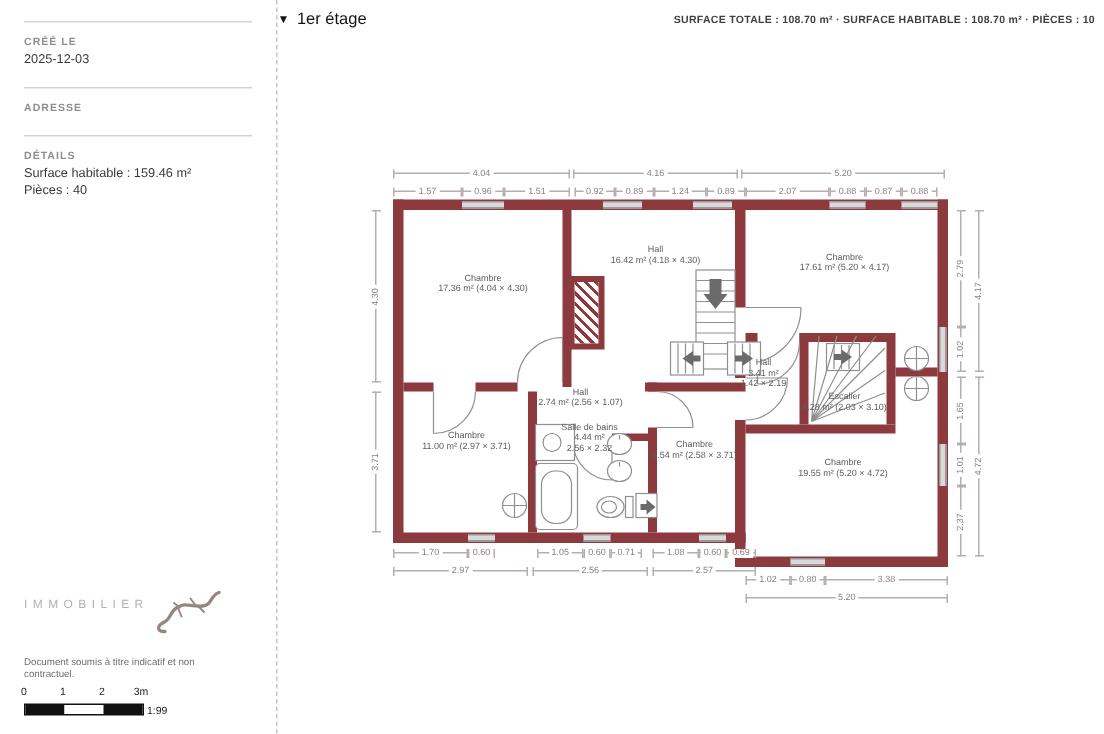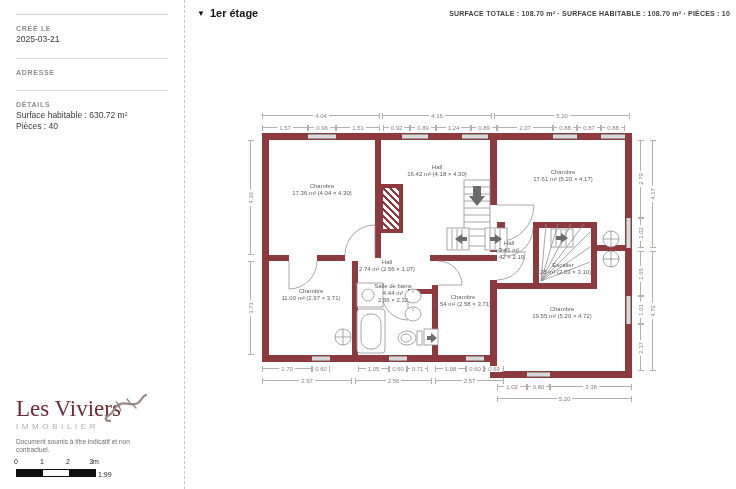--- a/index.html
+++ b/index.html
@@ -18,21 +18,21 @@
   .dimh::before{left:0}.dimh::after{right:0}
   .dimh span{position:absolute;left:50%;top:0;transform:translate(-50%,-50%);background:#fff;
              padding:0 2px;font-size:6px;line-height:6px;color:#8b8080}
   .dimv{position:absolute;width:0;border-left:1px solid #b7aeae;z-index:3}
   .dimv::before,.dimv::after{content:"";position:absolute;left:-3px;width:6px;height:1px;background:#b7aeae}
   .dimv::before{top:0}.dimv::after{bottom:0}
   .dimv span{position:absolute;top:50%;left:0;transform:translate(-50%,-50%) rotate(-90deg);
              background:#fff;padding:0 2px;font-size:6px;line-height:6px;color:#8b8080}
   
   .topbar{position:absolute;left:185px;top:0;width:551px;height:26px;background:#fff;z-index:6}
-  .floor-toggle{position:absolute;left:12px;top:7px;font-size:11px;font-weight:700;color:#141414;cursor:pointer}
+  .floor-toggle{position:absolute;left:0;top:7px;font-size:11px;font-weight:400;color:#141414;cursor:pointer}
   .floor-toggle .tri{font-size:8px;margin-right:5px;vertical-align:1px;color:#141414}
   .summary{position:absolute;right:6px;top:10px;font-size:7px;font-weight:700;color:#3f3f3f;letter-spacing:.2px}
   
   .sidebar{position:absolute;left:0;top:0;width:185px;height:489px;background:#fff;z-index:10;
            border-right:1px dashed #c6c6c6;box-sizing:border-box;padding:0 16px}
   .sb-title{margin-top:52px;font-size:14.5px;font-weight:700;color:#262626}
   .sidebar hr{border:none;border-top:1px solid #d4d4d4;margin:14px 0 10px 0}
   .lbl{font-size:7px;font-weight:700;letter-spacing:.7px;color:#8f8f8f}
   .val{font-size:8.5px;color:#3a3a3a;margin-top:2px}
   .details-list{margin-top:2px}
@@ -338,41 +338,40 @@
 <header class="topbar">
   <div class="floor-toggle">
     <span class="tri">▼</span><span>1er étage</span>
   </div>
   <div class="summary">SURFACE TOTALE : 108.70 m² · SURFACE HABITABLE : 108.70 m² · PIÈCES : 10</div>
 </header>
 
 <aside class="sidebar">
   <hr>
   <div class="lbl">CRÉÉ LE</div>
-  <div class="val">2025-03-21</div>
+  <div class="val">2025-12-03</div>
   <hr>
   <div class="lbl">ADRESSE</div>
   <hr>
   <div class="lbl">DÉTAILS</div>
   <div class="details-list" id="details-list">
-      <div>Surface habitable : 630.72 m²</div>
+      <div>Surface habitable : 159.46 m²</div>
       <div>Pièces : 40</div>
     </div>
 
   <div class="logo">
     <svg class="gecko" width="50" height="34" viewBox="0 0 50 34">
       <g stroke="#97867f" stroke-width="2.2" fill="none" stroke-linecap="round">
         <path d="M44,4 C38,6 40,12 33,13 C25,14 22,10 16,14 C11,17 12,22 7,24"></path>
         <path d="M7,24 C3,26 2,30 8,30"></path>
       </g>
       <g stroke="#97867f" stroke-width="1.3" fill="none" stroke-linecap="round">
         <path d="M28,12 l-3,-4 M30,13 l4,4 M18,14 l-4,-3 M17,15 l2,5"></path>
       </g>
     </svg>
-    <div class="logo-title">Les Viviers</div>
     <div class="logo-sub">IMMOBILIER</div>
   </div>
   <div class="disclaimer">Document soumis à titre indicatif et non contractuel.</div>
 
   <div class="scale">
     <div class="scale-ticks" id="scale-ticks">
         <span style="left: 0px;">0</span>
         <span style="left: 26px;">1</span>
         <span style="left: 52px;">2</span>
         <span style="left: 78px;">3m</span>

